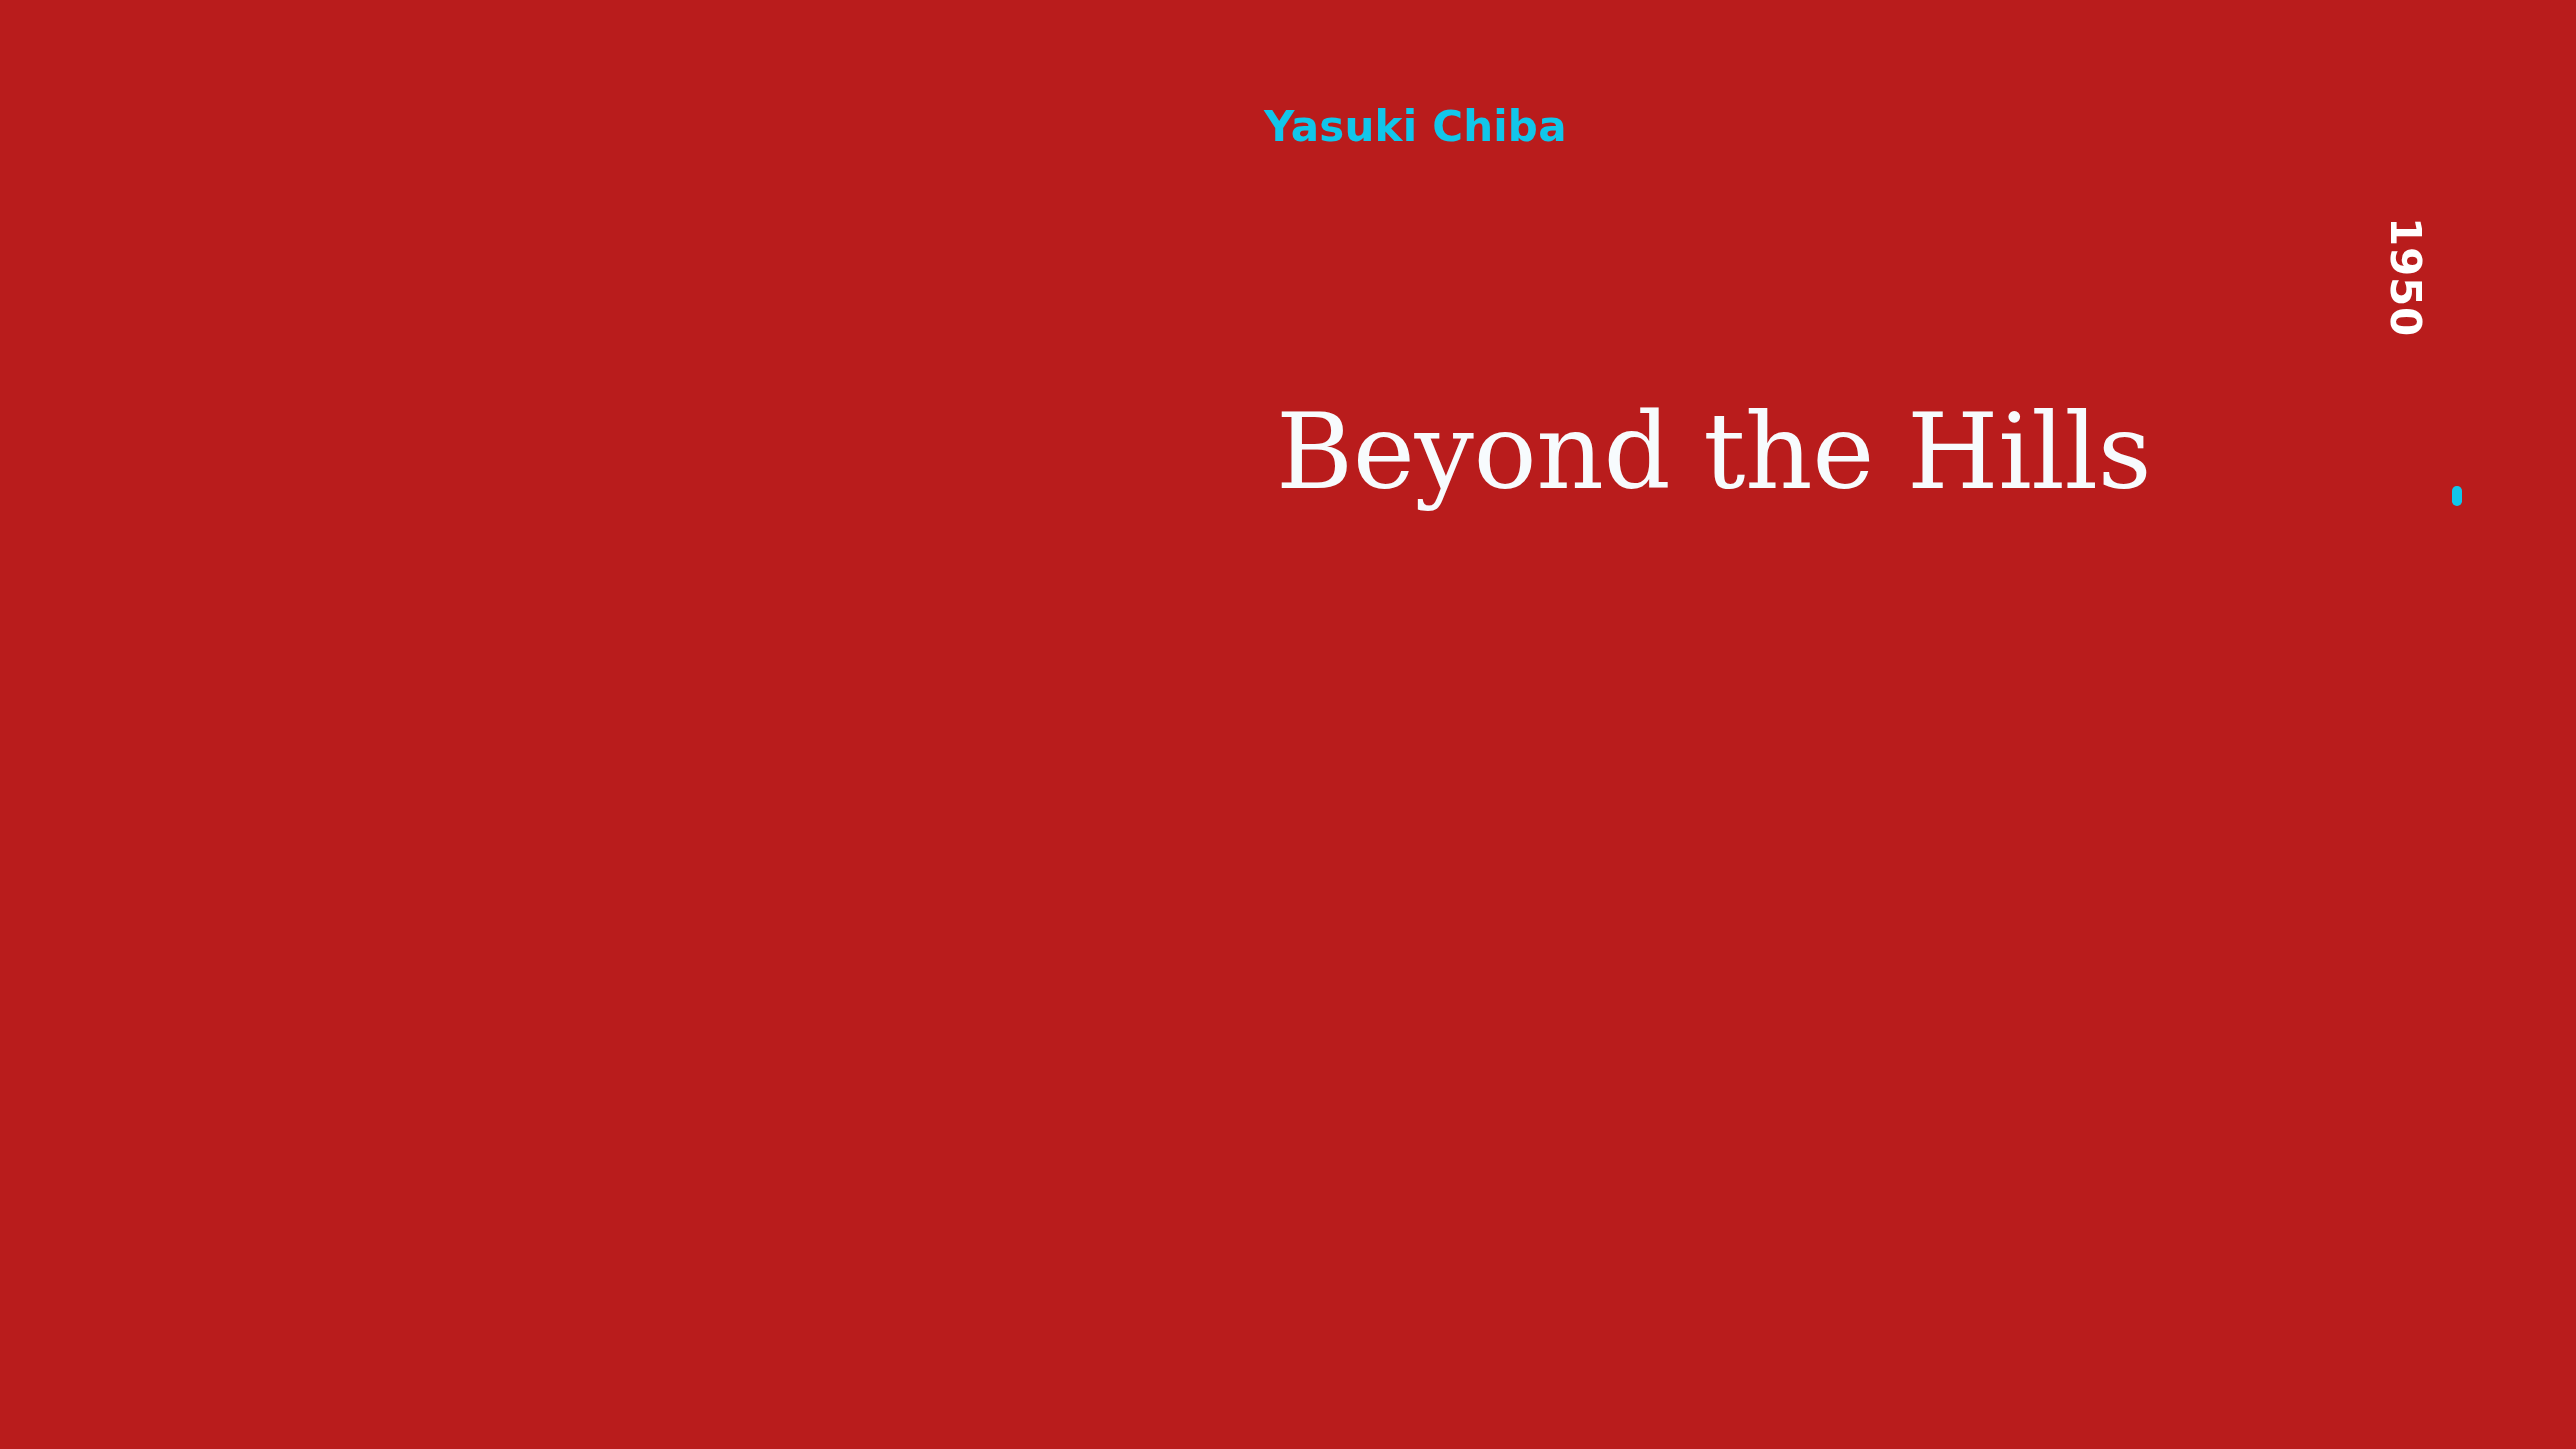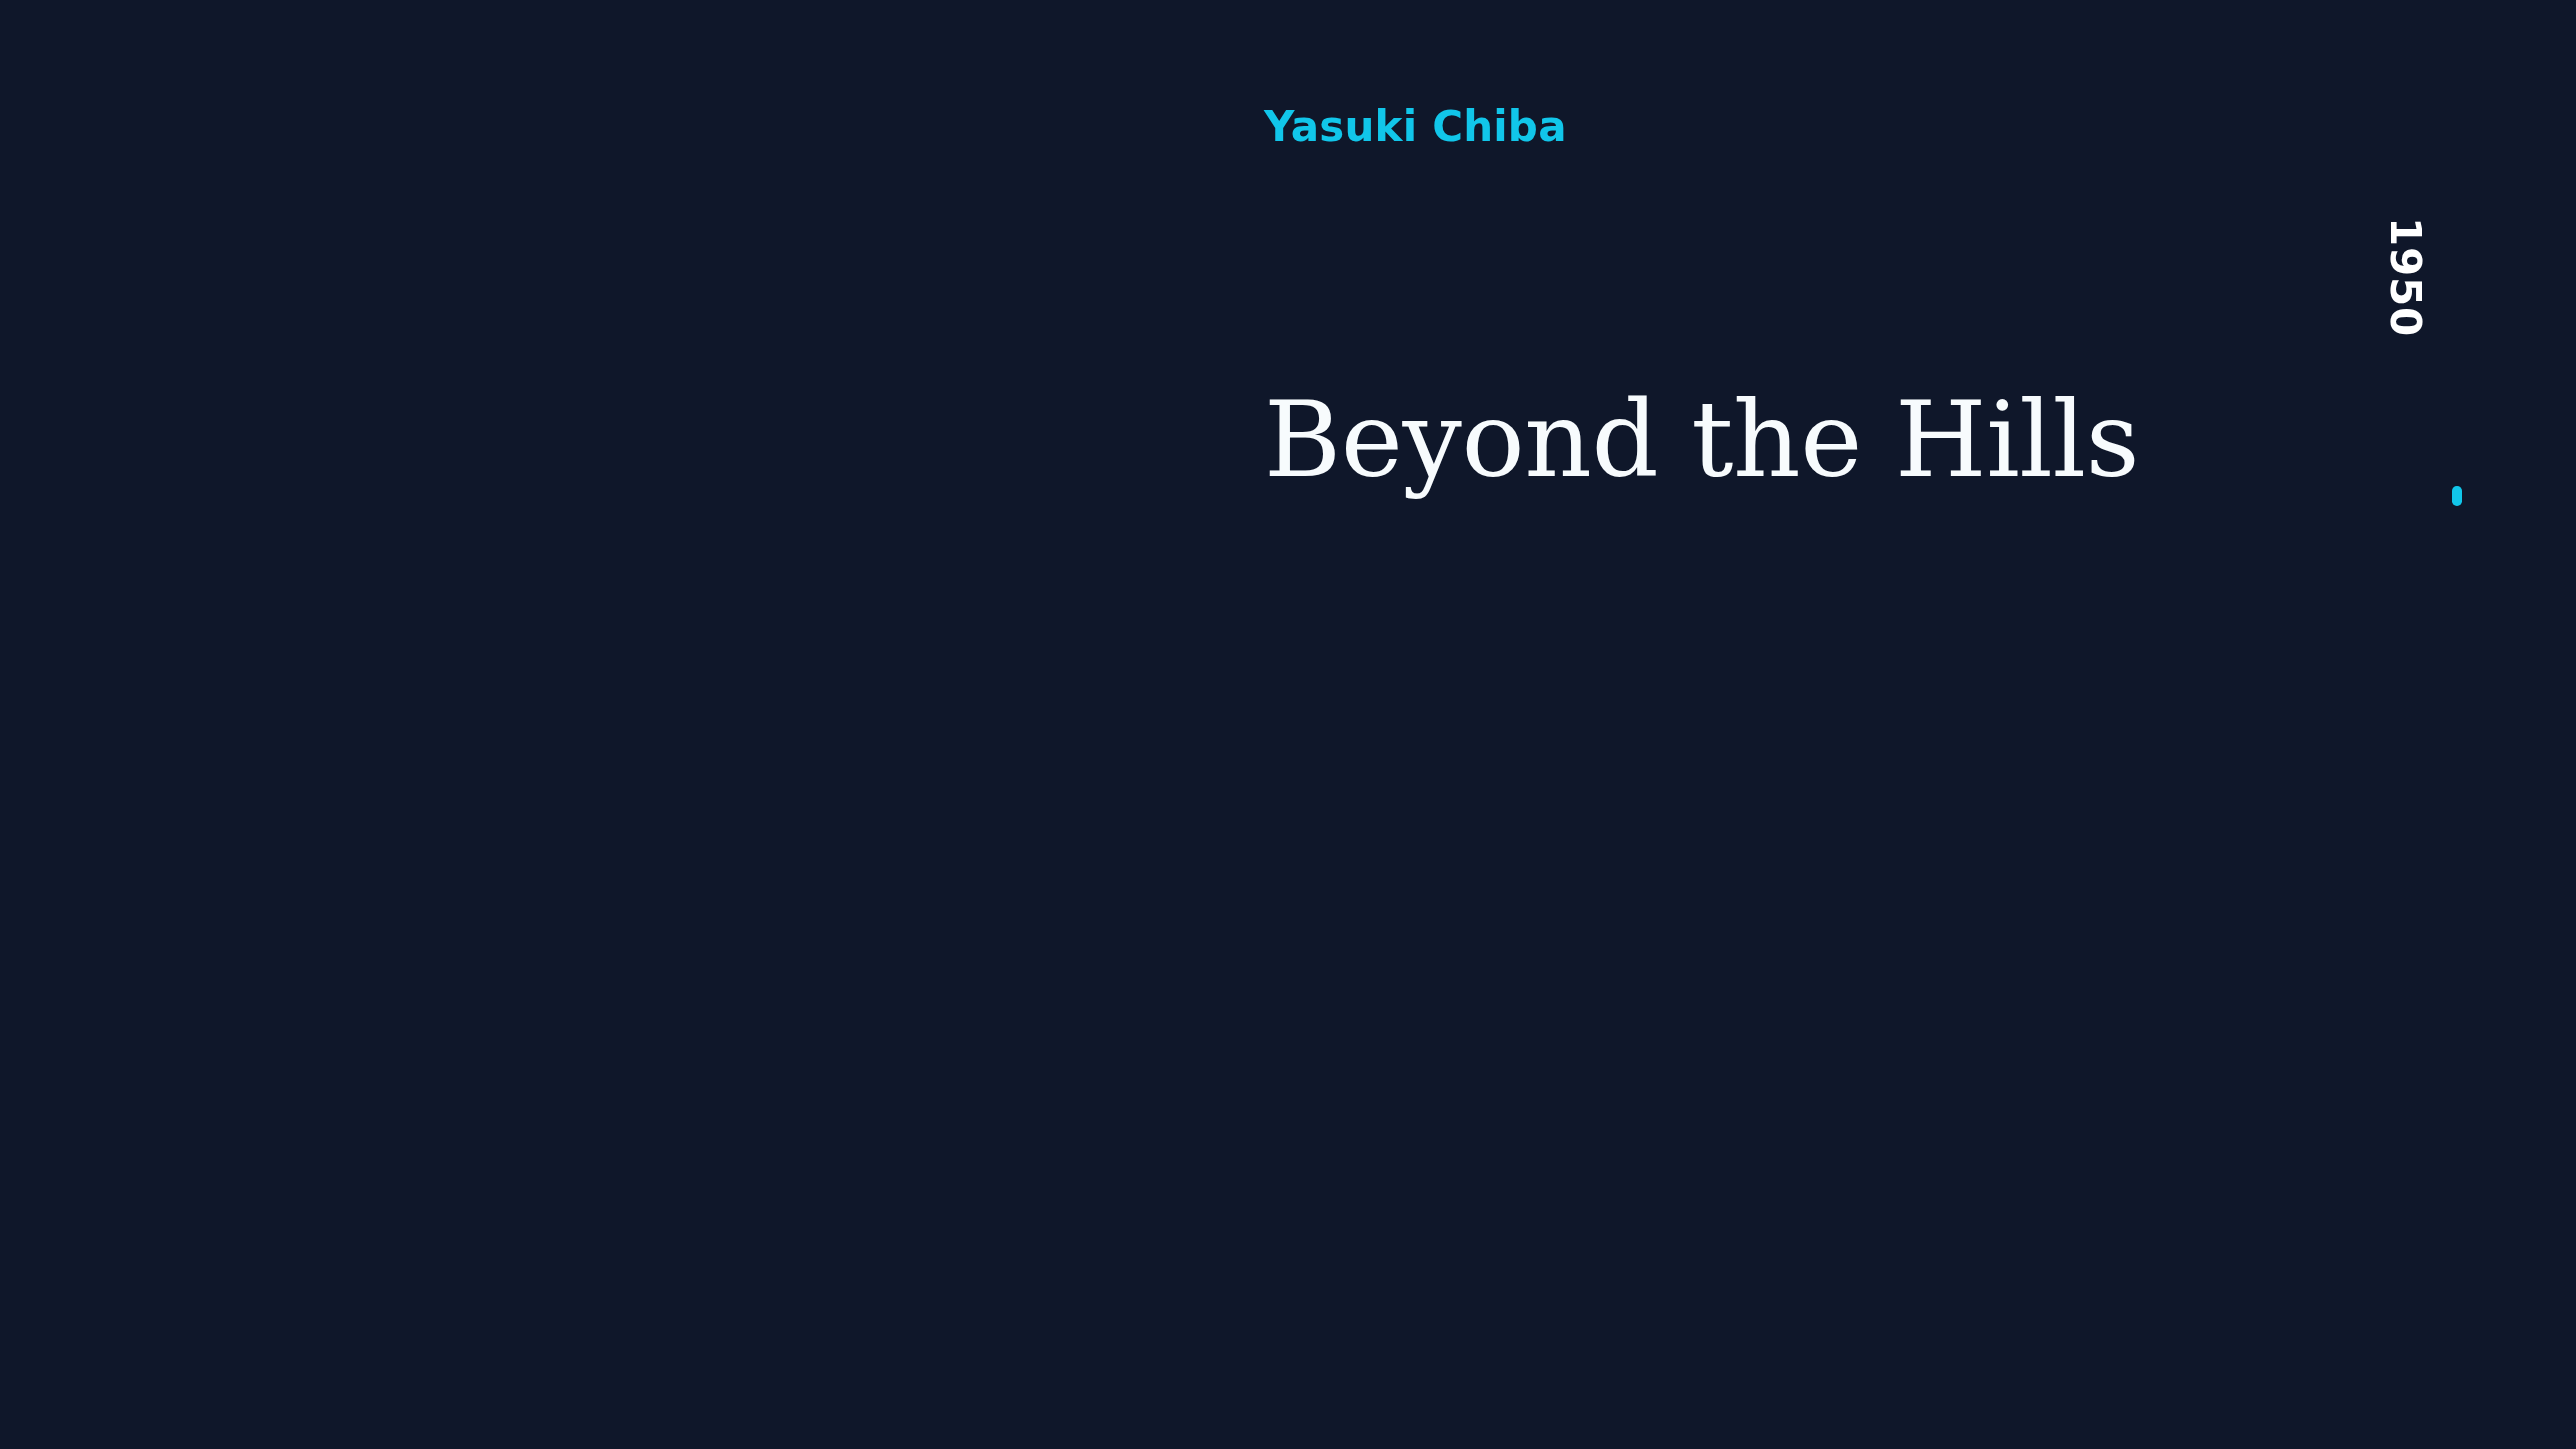--- a/index.html
+++ b/index.html
@@ -10,21 +10,21 @@
 
   body {
     background: #042a43;
   }
 
   
   .canvas {
     position: relative;
     width: 2576px;
     height: 1449px;
-    background-color: #0f172a;
+    background-color: #b91c1c;
     overflow: hidden;
     font-family: "Liberation Sans", sans-serif;
     -webkit-font-smoothing: antialiased;
   }
 
   
   .title-block {
     position: absolute;
     left: 1264px;
     top: 105px;
@@ -48,21 +48,21 @@
     position: absolute;
     left: 0;
     top: 283px;
     font-family: "DejaVu Serif", "Liberation Serif", serif;
     font-weight: 400;
     font-size: 105px;
     line-height: 1.0;
     letter-spacing: -0.4px;
     color: #f7fbfd;
     white-space: nowrap;
-    margin: 0;
+    margin: 12px;
   }
 
   
   .side-rail {
     position: absolute;
     left: 2433px;
     top: 217px;
     width: 72px;
     height: 322px;
   }

